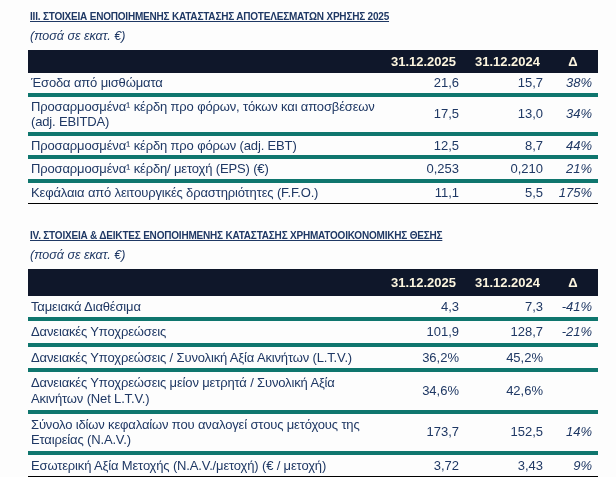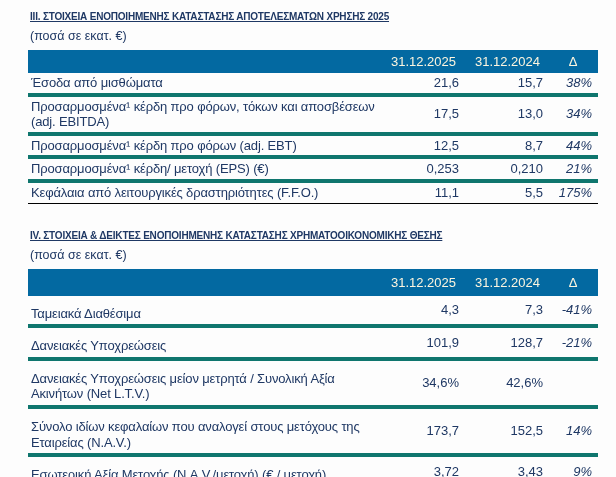--- a/index.html
+++ b/index.html
@@ -20,39 +20,40 @@
     line-height: 16px;
     font-weight: bold;
     text-decoration: underline;
     letter-spacing: -0.2px;
     color: #1F3864;
   }
   .sec-subtitle {
     margin: 4px 0 6px 0;
     font-size: 12.5px;
     line-height: 15px;
+    font-style: italic;
     color: #1F3864;
   }
 
   table.fin {
     border-collapse: collapse;
     table-layout: fixed;
     width: 570px;
     margin-left: -2px;
     font-size: 13px;
   }
   col.c-label { width: 354px; }
   col.c-2025  { width: 82px; }
   col.c-2024  { width: 84px; }
   col.c-delta { width: 50px; }
 
   thead th {
-    background: #0369a1;
+    background: #0f172a;
     color: #FCF5DF;
-    font-weight: normal;
+    font-weight: bold;
     font-size: 13px;
     padding: 4px 5px;
   }
   .sec2 thead th { padding: 6px 5px; }
 
   thead th.h-num { text-align: right; padding-right: 8px; }
   thead th.h-delta { text-align: center; }
 
   tbody td {
     border-bottom: 4px solid #0f766e;
@@ -63,21 +64,21 @@
 
   td.lbl {
     text-align: left;
     padding: 2px 2px 2px 3px;
     letter-spacing: -0.15px;
   }
   td.num { text-align: right; padding: 2px 5px 2px 2px; }
   td.dl  { text-align: right; padding: 2px 6px 2px 2px; font-style: italic; }
 
   .sec2 { margin-top: 24px; }
-  .sec2 td.lbl { padding-top: 10px; padding-bottom: 3px; }
+  .sec2 td.lbl { padding-top: 3px; padding-bottom: 3px; }
   .sec2 td.num, .sec2 td.dl { padding-top: 3px; padding-bottom: 3px; }
 </style>
 </head>
 <body>
 
 <main class="doc">
 
   <section class="sec sec1">
     <h2 class="sec-title">III. ΣΤΟΙΧΕΙΑ ΕΝΟΠΟΙΗΜΕΝΗΣ ΚΑΤΑΣΤΑΣΗΣ ΑΠΟΤΕΛΕΣΜΑΤΩΝ ΧΡΗΣΗΣ 2025</h2>
     <p class="sec-subtitle">(ποσά σε εκατ. €)</p>
@@ -158,20 +159,26 @@
           <td class="num">7,3</td>
           <td class="dl">-41%</td>
         </tr>
         <tr>
           <td class="lbl">Δανειακές Υποχρεώσεις</td>
           <td class="num">101,9</td>
           <td class="num">128,7</td>
           <td class="dl">-21%</td>
         </tr>
         <tr>
+          <td class="lbl">Δανειακές Υποχρεώσεις / Συνολική Αξία Ακινήτων (L.T.V.)</td>
+          <td class="num">36,2%</td>
+          <td class="num">45,2%</td>
+          <td class="dl"></td>
+        </tr>
+        <tr>
           <td class="lbl">Δανειακές Υποχρεώσεις μείον μετρητά / Συνολική Αξία Ακινήτων (Net L.T.V.)</td>
           <td class="num">34,6%</td>
           <td class="num">42,6%</td>
           <td class="dl"></td>
         </tr>
         <tr>
           <td class="lbl">Σύνολο ιδίων κεφαλαίων που αναλογεί στους μετόχους της Εταιρείας (N.A.V.)</td>
           <td class="num">173,7</td>
           <td class="num">152,5</td>
           <td class="dl">14%</td>

